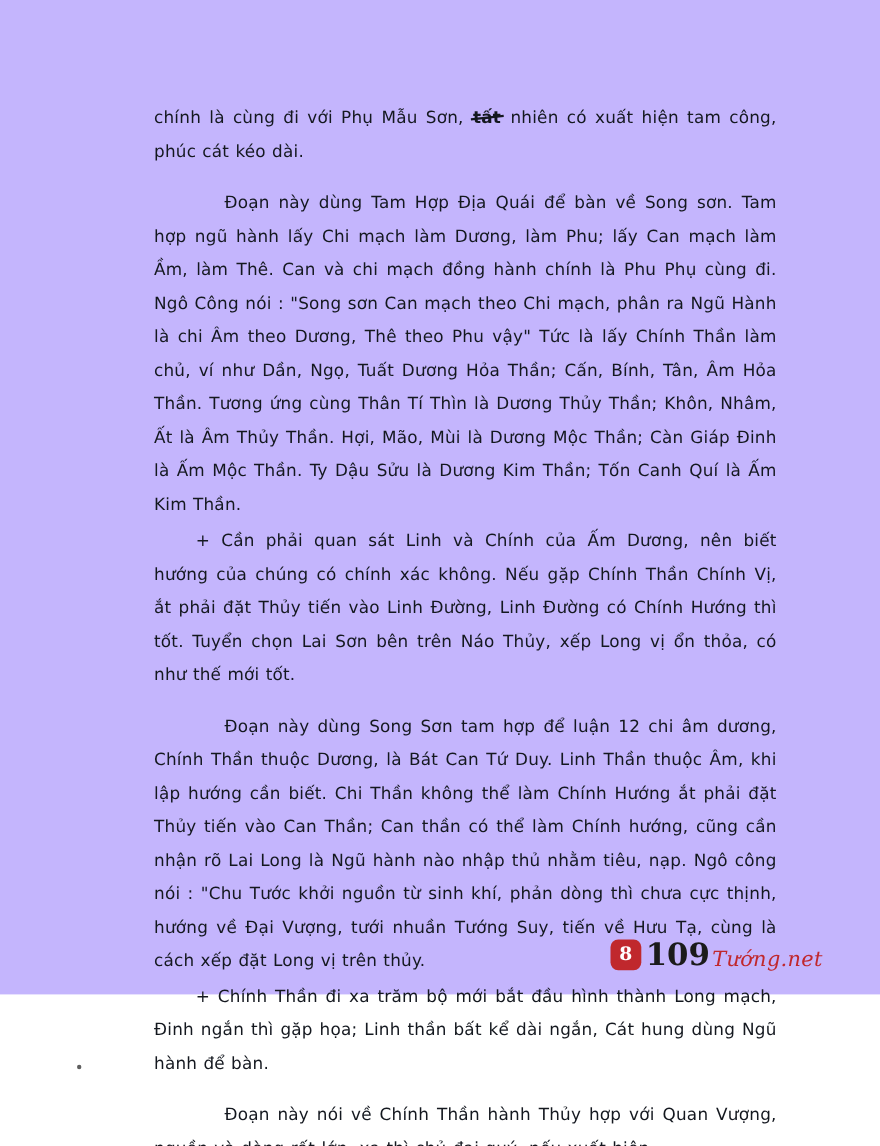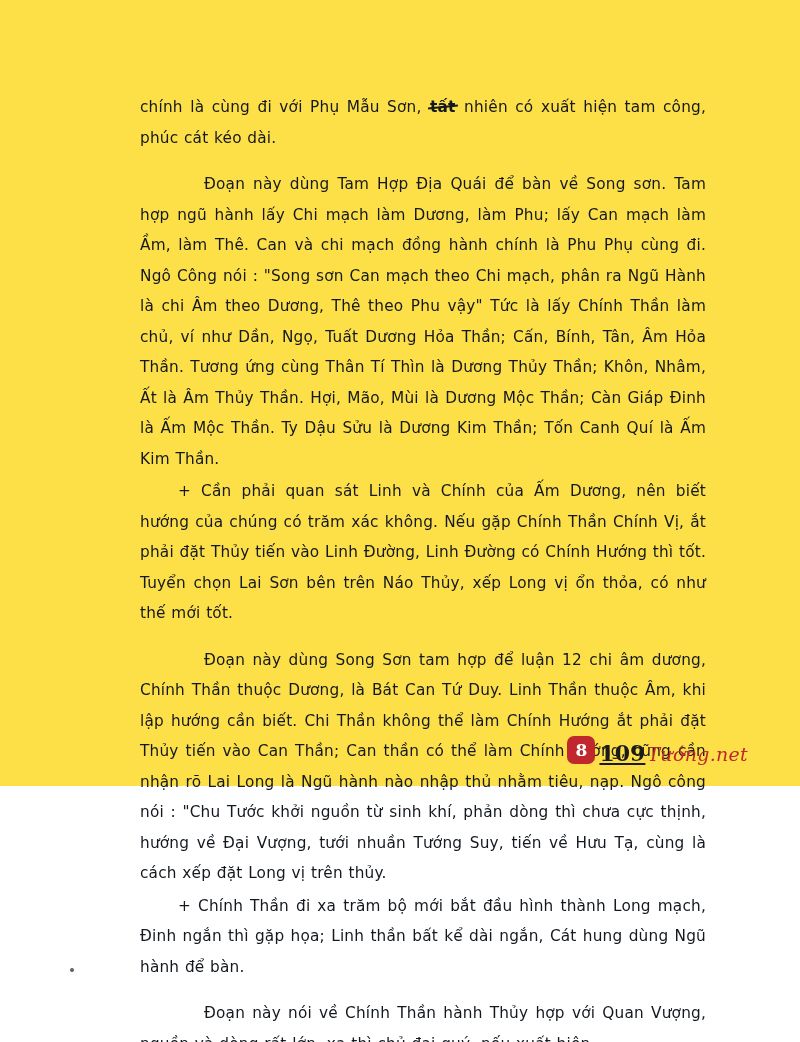--- a/index.html
+++ b/index.html
@@ -12,22 +12,22 @@
     background: #ffffff;
     font-family: "DejaVu Sans", sans-serif;
     overflow: hidden;
     position: relative;
   }
   .page {
     position: absolute;
     left: 0;
     top: 0;
     width: 800px;
-    height: 786px;
-    background: #fde047;
+    height: 904px;
+    background: #c4b5fd;
   }
   .text-block {
     position: absolute;
     left: 140px;
     top: 92px;
     width: 566px;
   }
   p.para {
     margin: 0 0 2px 0;
     font-size: 15.3px;
@@ -93,26 +93,25 @@
     align-items: center;
     justify-content: center;
     font-size: 17px;
     font-weight: 700;
     margin-right: 4px;
     margin-bottom: 2px;
     font-family: "DejaVu Serif", serif;
   }
   .page-number {
     font-family: "DejaVu Serif", serif;
-    font-size: 22px;
+    font-size: 28px;
     font-weight: 700;
     color: #1b1b1b;
     margin-right: 2px;
     margin-bottom: 0px;
-    text-decoration: underline;
   }
   .site-name {
     font-family: "DejaVu Serif", serif;
     font-style: italic;
     font-size: 19px;
     color: #c0282d;
     margin-bottom: 1px;
     letter-spacing: 0.3px;
     text-align: center;
   }
@@ -122,21 +121,21 @@
 
 <div class="page">
 
   <div class="text-block">
 
     <p class="para flush"><span>chính là cùng đi với Phụ Mẫu Sơn, </span><span class="struck">tất</span><span> nhiên có xuất hiện tam công, phúc cát kéo dài.</span></p>
 
 
     <p class="para indent">Đoạn này dùng Tam Hợp Địa Quái để bàn về Song sơn. Tam hợp ngũ hành lấy Chi mạch làm Dương, làm Phu; lấy Can mạch làm Ầm, làm Thê. Can và chi mạch đồng hành chính là Phu Phụ cùng đi. Ngô Công nói : "Song sơn Can mạch theo Chi mạch, phân ra Ngũ Hành là chi Âm theo Dương, Thê theo Phu vậy" Tức là lấy Chính Thần làm chủ, ví như Dần, Ngọ, Tuất Dương Hỏa Thần; Cấn, Bính, Tân, Âm Hỏa Thần. Tương ứng cùng Thân Tí Thìn là Dương Thủy Thần; Khôn, Nhâm, Ất là Âm Thủy Thần. Hợi, Mão, Mùi là Dương Mộc Thần; Càn Giáp Đinh là Ấm Mộc Thần. Ty Dậu Sửu là Dương Kim Thần; Tốn Canh Quí là Ấm Kim Thần.</p>
 
-    <p class="para plus">+ Cần phải quan sát Linh và Chính của Ấm Dương, nên biết hướng của chúng có trăm xác không. Nếu gặp Chính Thần Chính Vị, ắt phải đặt Thủy tiến vào Linh Đường, Linh Đường có Chính Hướng thì tốt. Tuyển chọn Lai Sơn bên trên Náo Thủy, xếp Long vị ổn thỏa, có như thế mới tốt.</p>
+    <p class="para plus">+ Cần phải quan sát Linh và Chính của Ấm Dương, nên biết hướng của chúng có chính xác không. Nếu gặp Chính Thần Chính Vị, ắt phải đặt Thủy tiến vào Linh Đường, Linh Đường có Chính Hướng thì tốt. Tuyển chọn Lai Sơn bên trên Náo Thủy, xếp Long vị ổn thỏa, có như thế mới tốt.</p>
 
     <p class="para indent">Đoạn này dùng Song Sơn tam hợp để luận 12 chi âm dương, Chính Thần thuộc Dương, là Bát Can Tứ Duy. Linh Thần thuộc Âm, khi lập hướng cần biết. Chi Thần không thể làm Chính Hướng ắt phải đặt Thủy tiến vào Can Thần; Can thần có thể làm Chính hướng, cũng cần nhận rõ Lai Long là Ngũ hành nào nhập thủ nhằm tiêu, nạp. Ngô công nói : "Chu Tước khởi nguồn từ sinh khí, phản dòng thì chưa cực thịnh, hướng về Đại Vượng, tưới nhuần Tướng Suy, tiến về Hưu Tạ, cùng là cách xếp đặt Long vị trên thủy.</p>
 
     <p class="para plus">+ Chính Thần đi xa trăm bộ mới bắt đầu hình thành Long mạch, Đinh ngắn thì gặp họa; Linh thần bất kể dài ngắn, Cát hung dùng Ngũ hành để bàn.</p>
 
     <p class="para indent">Đoạn này nói về Chính Thần hành Thủy hợp với Quan Vượng, nguồn và dòng rất lớn, xa thì chủ đại quý, nếu xuất hiện</p>
 
   </div>
 
   <div class="ink-dot"></div>

